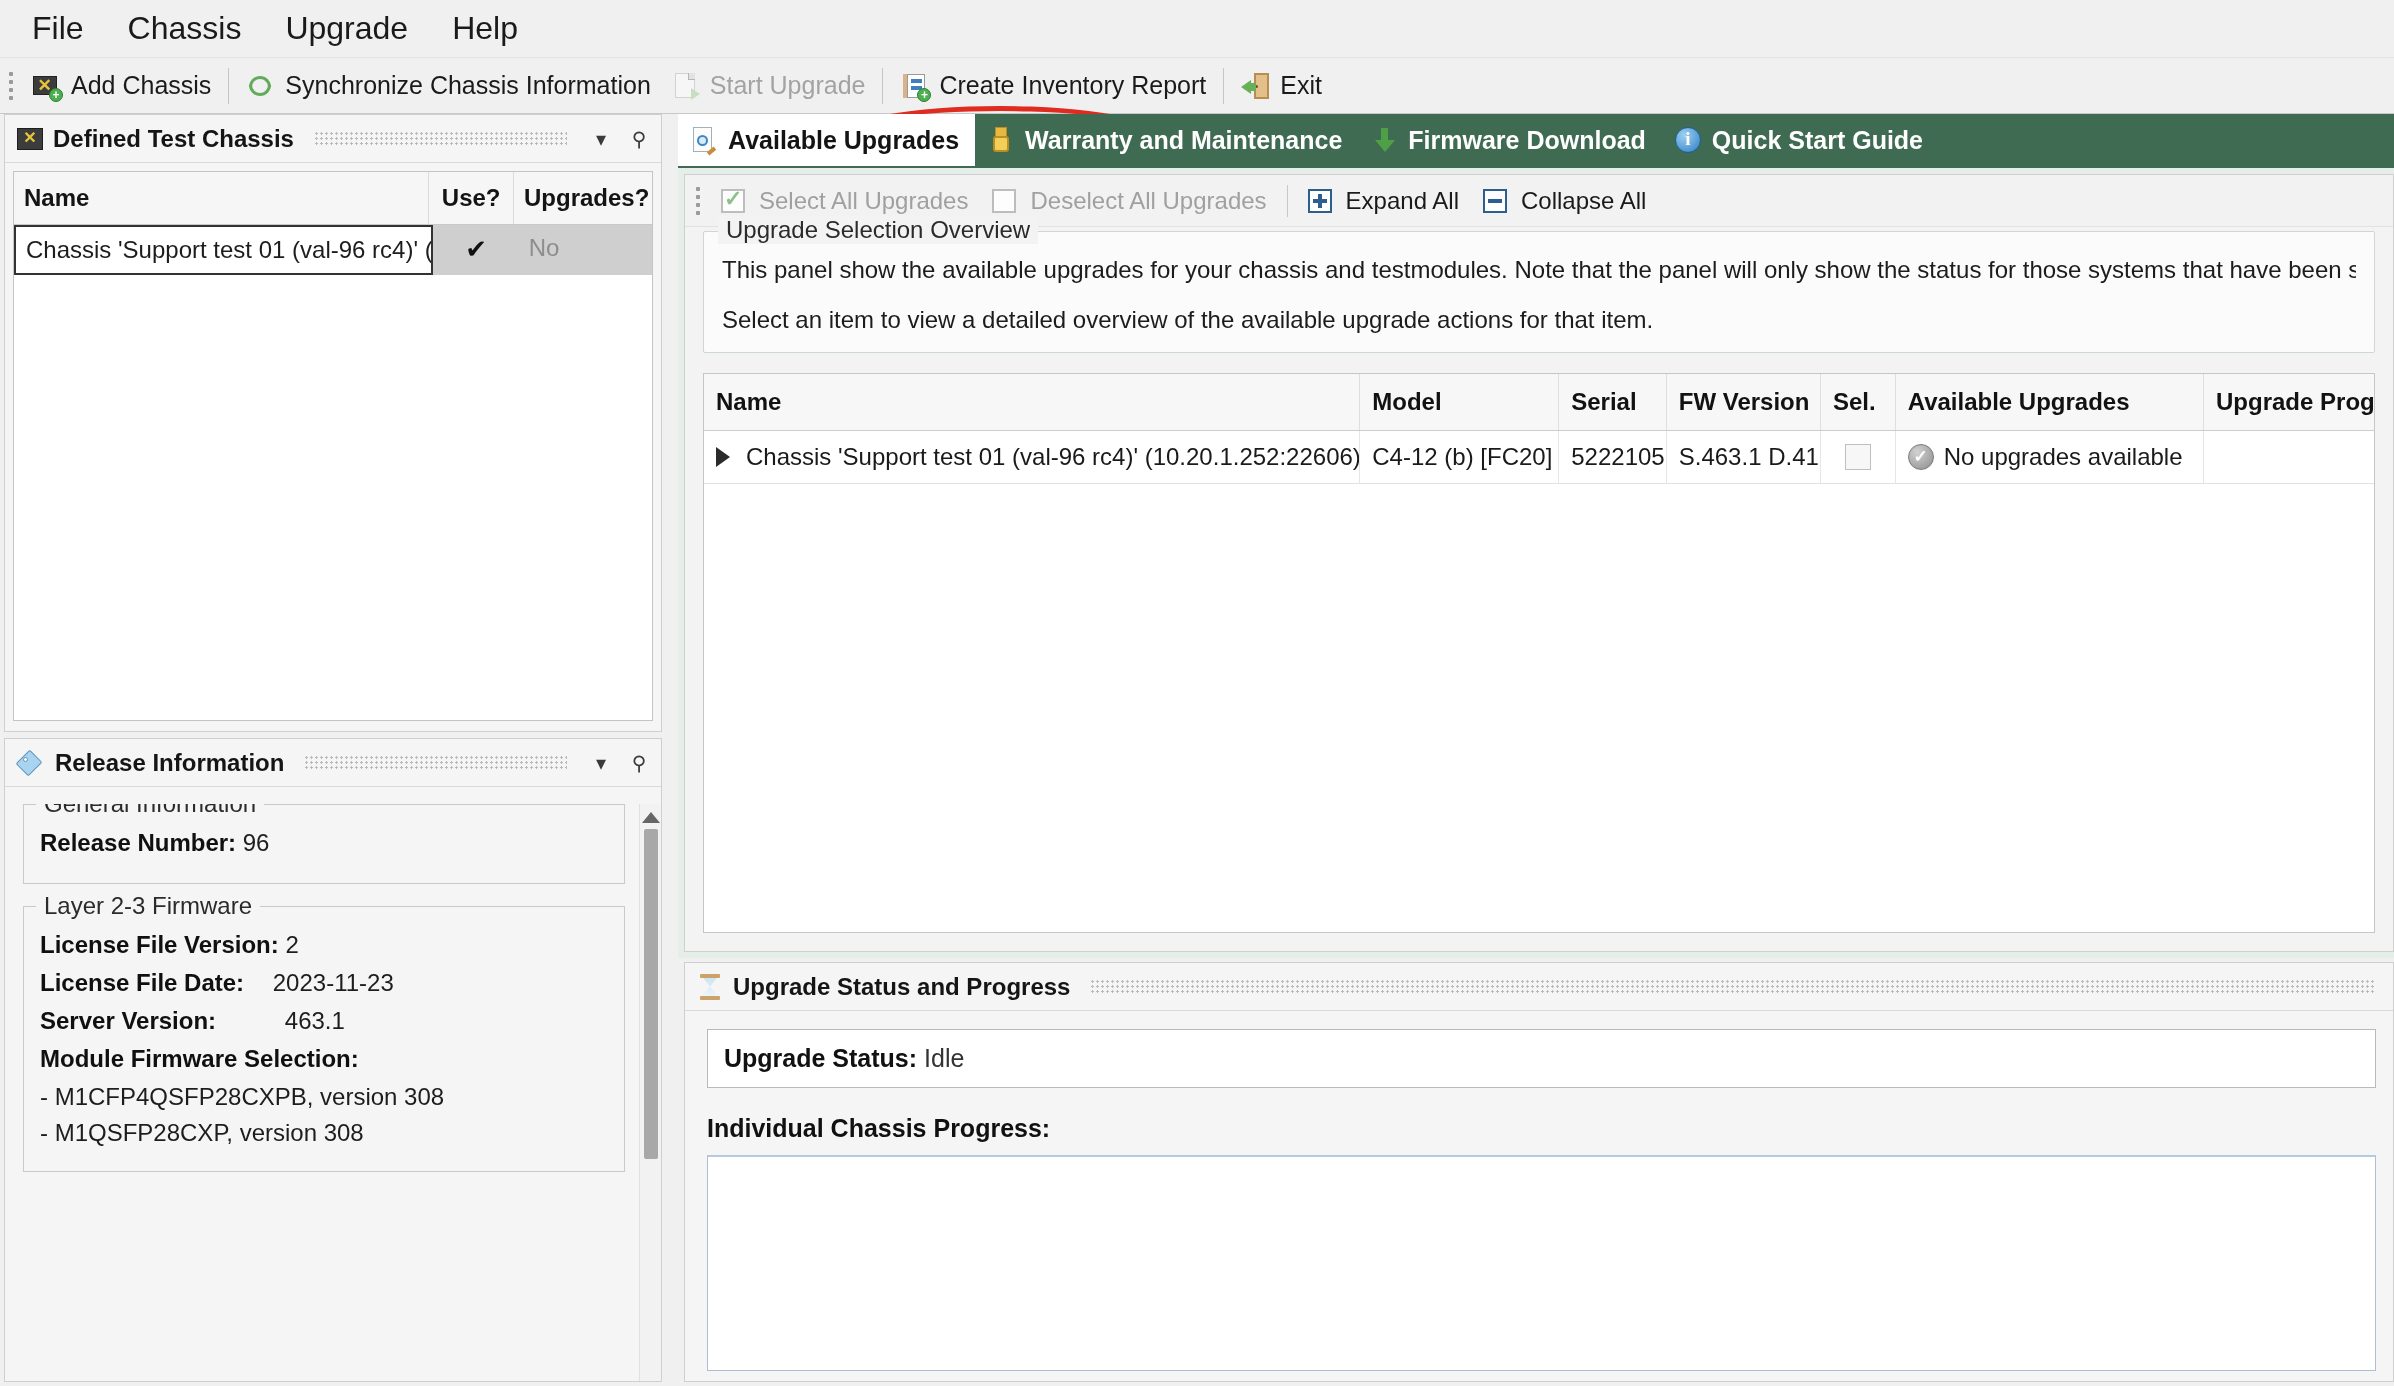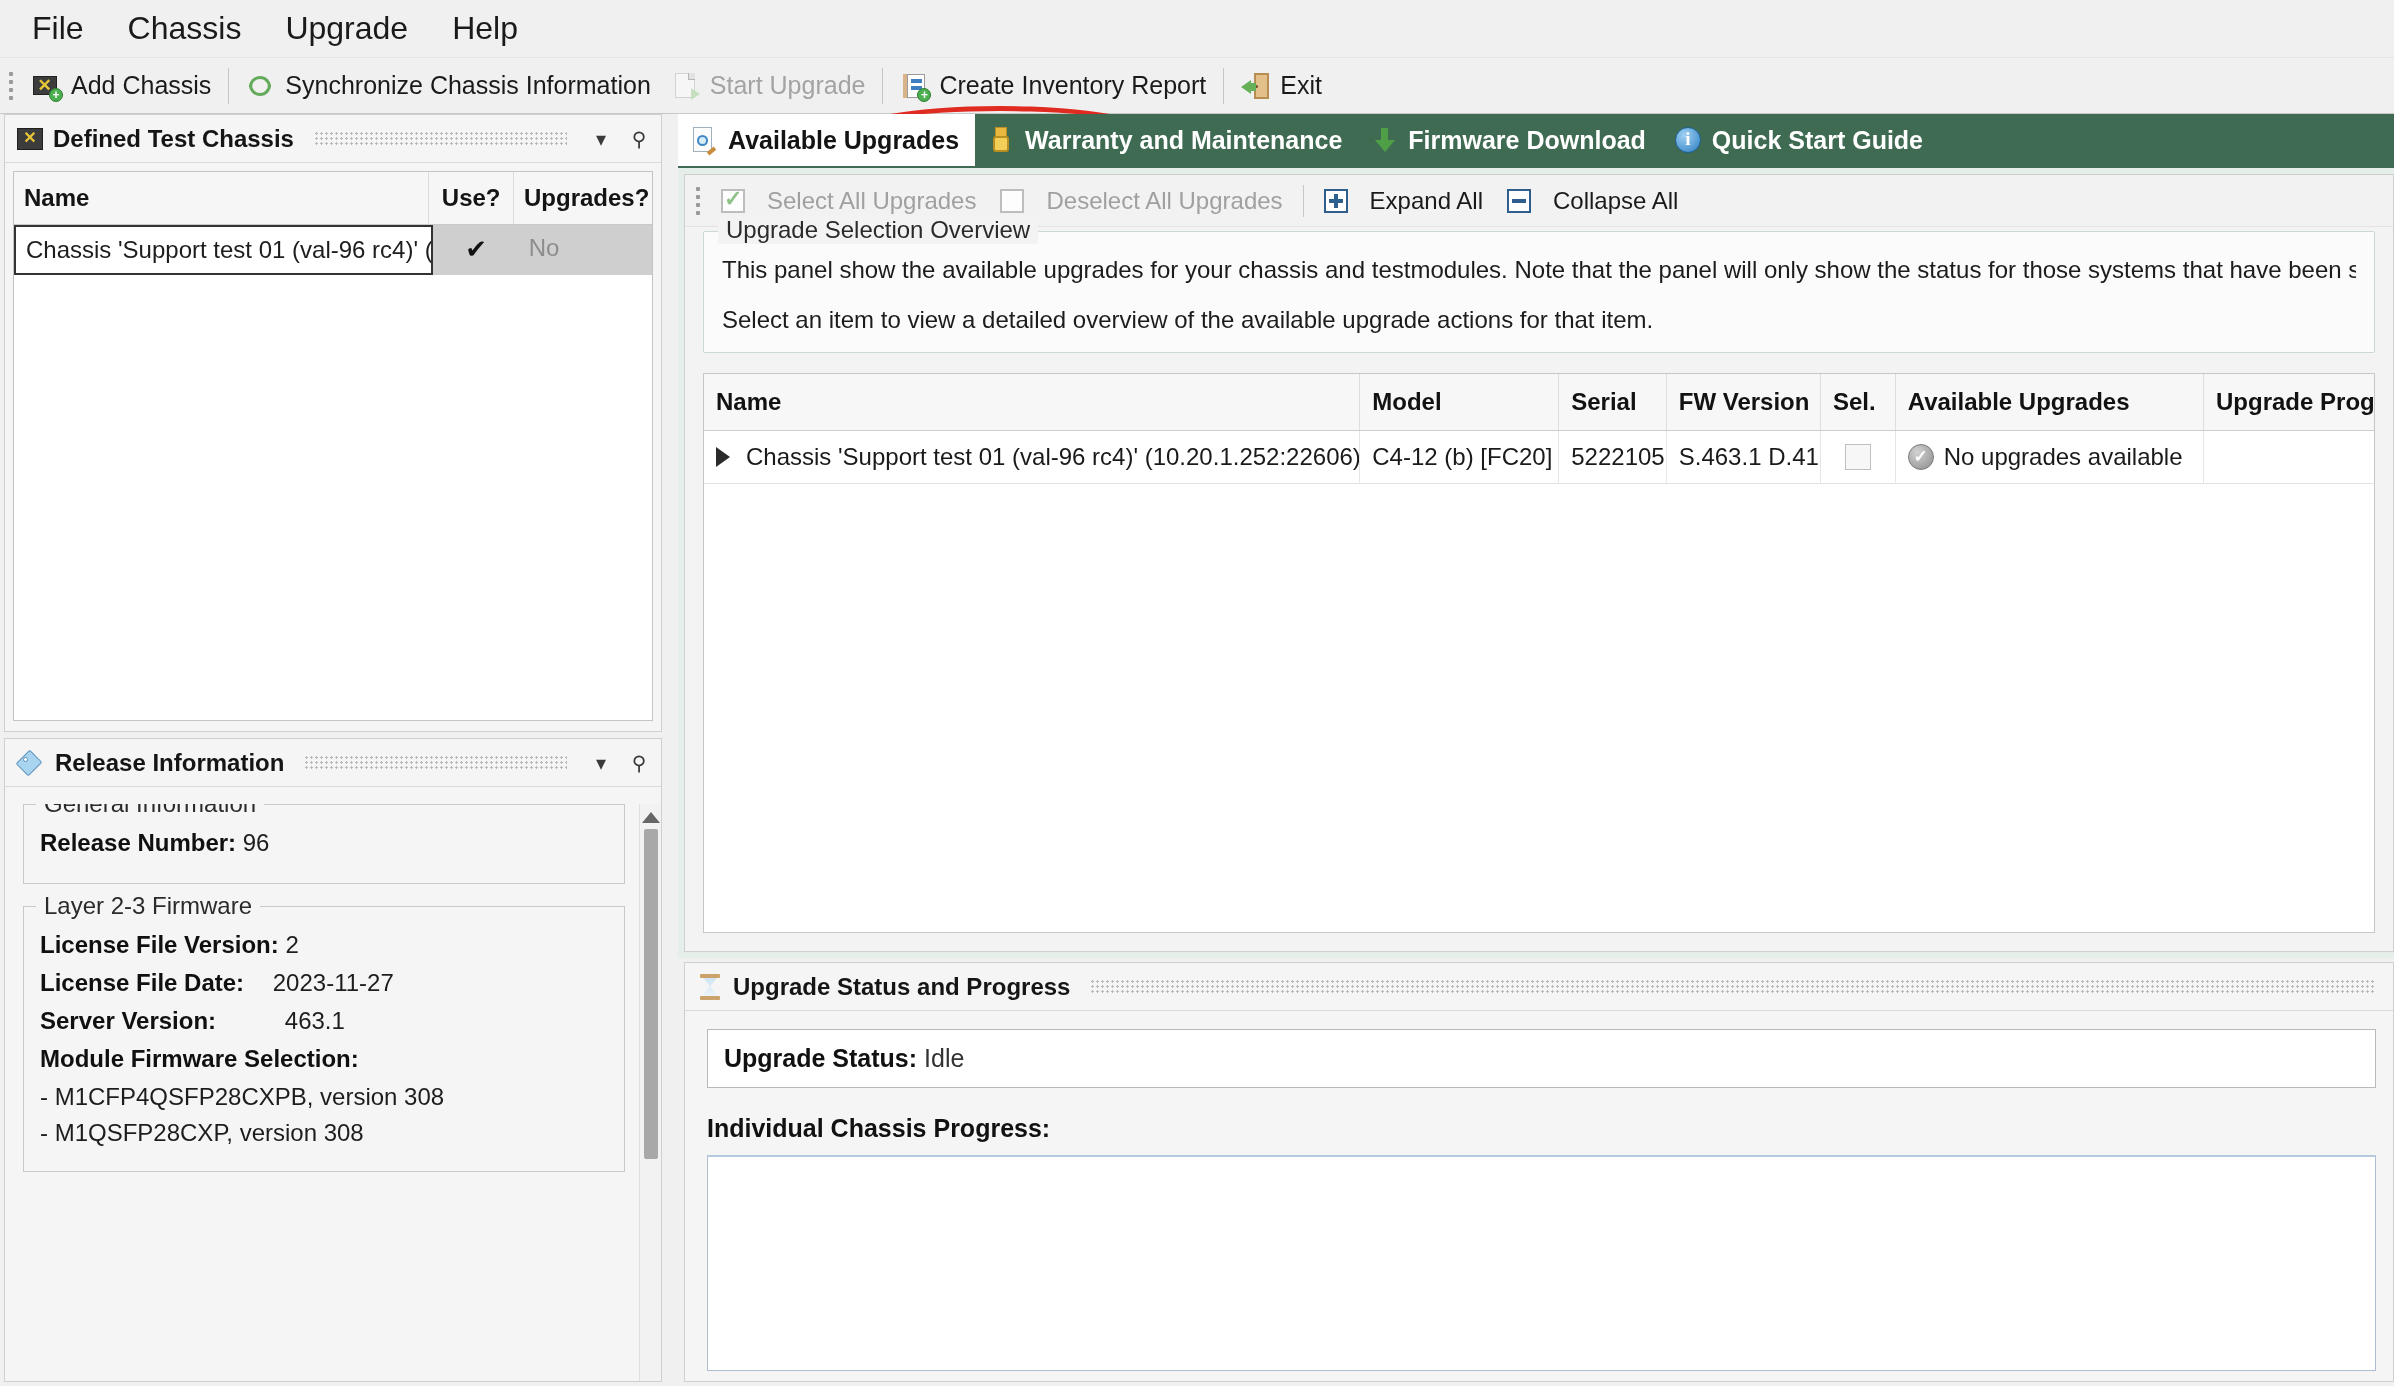--- a/index.html
+++ b/index.html
@@ -371,21 +371,21 @@
     overflow:hidden;
   }
   #pane-toolbar {
     height: 52px; flex:none;
     display:flex; align-items:center;
     background:#f2f2f2;
     border-bottom:1px solid #e2e2e2;
     padding-left: 6px;
   }
   .pt-btn {
-    display:flex; align-items:center; gap:22px;
+    display:flex; align-items:center; gap:14px;
     padding: 4px 12px; font-size:24px; color:#1a1a1a;
     white-space:nowrap; cursor:default; height:44px;
   }
   .pt-btn.disabled { color:#a0a0a0; }
   .pt-sep { width:1px; height:32px; background:#c8c8c8; margin:0 8px; }
 
   .cbx {
     width:24px; height:24px; flex:none; position:relative;
     border:2px solid #9a9a9a; background:#fdfdfd;
   }
@@ -612,21 +612,21 @@
           </div>
 
           <div class="groupbox">
             <span class="gb-legend">Layer 2-3 Firmware</span>
             <div class="kv">
               <b>License File Version:</b>
               <span class="val">2</span>
             </div>
             <div class="kv">
               <b>License File Date:</b>
-              <span class="val pad" style="margin-left:22px">2023-11-27</span>
+              <span class="val pad" style="margin-left:22px">2023-11-23</span>
             </div>
             <div class="kv">
               <b>Server Version:</b>
               <span class="val pad" style="margin-left:62px">463.1</span>
             </div>
             <div class="kv">
               <b>Module Firmware Selection:</b>
             </div>
             <div class="fwline">- M1CFP4QSFP28CXPB, version 308</div>
             <div class="fwline">- M1QSFP28CXP, version 308</div>

